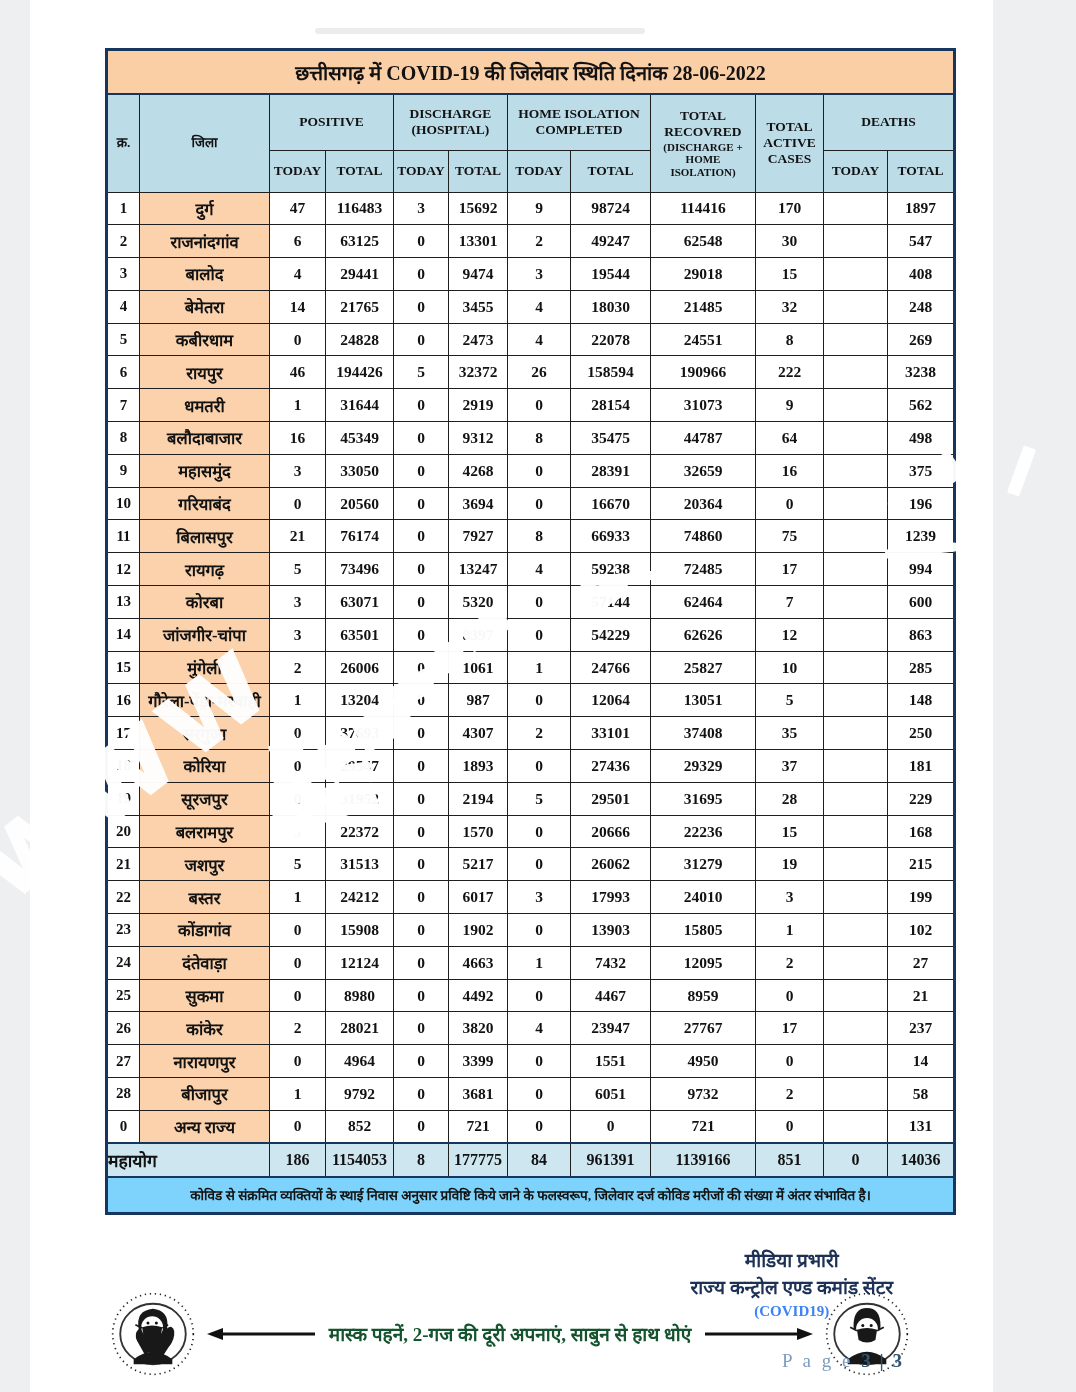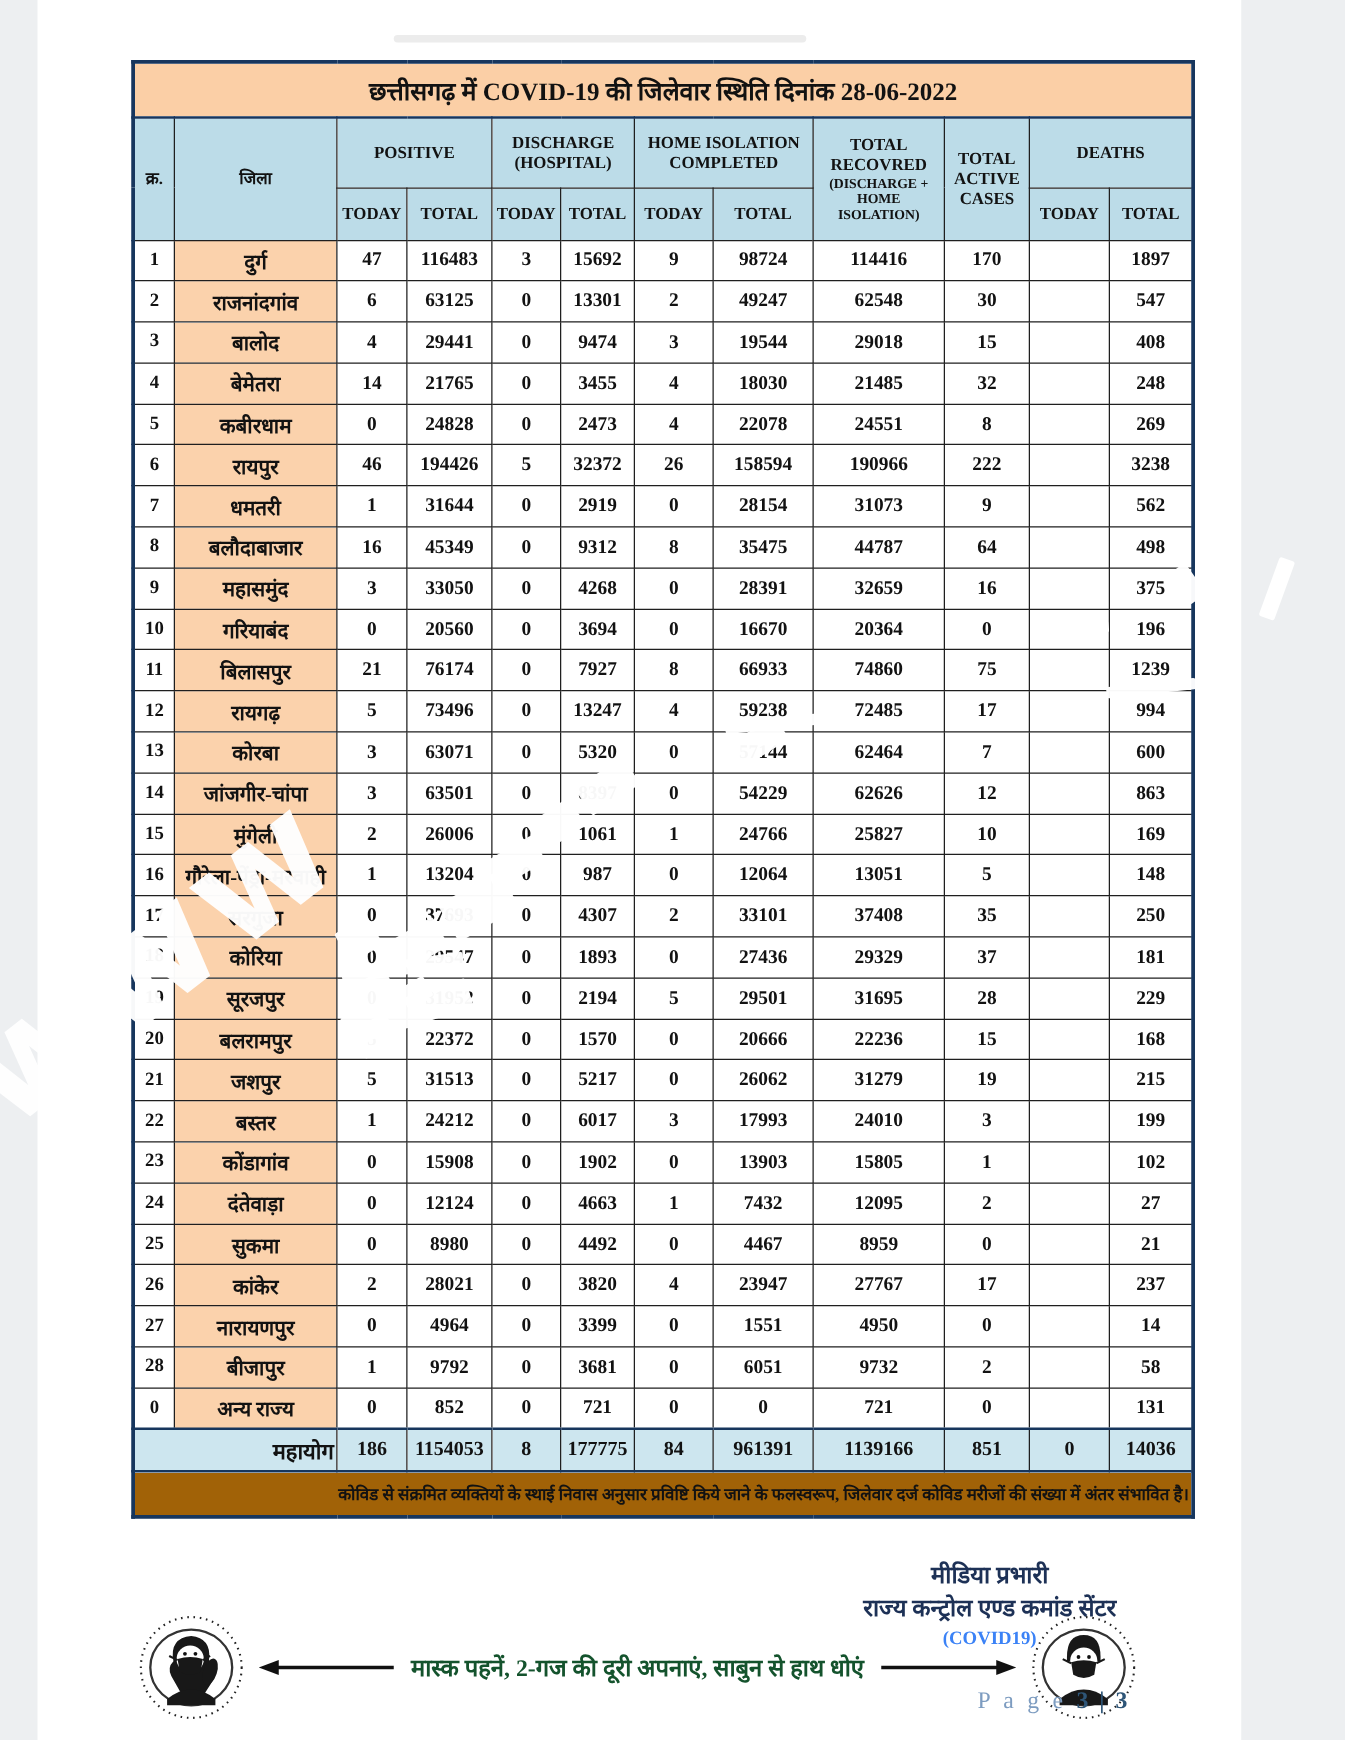--- a/index.html
+++ b/index.html
@@ -23,25 +23,25 @@
   tr.head2{height:42px}
   th .small{font-size:11px;line-height:1.15;display:block;}
   tbody.rows tr{height:32.8px}
   td.c-sn{font-size:15px;font-weight:700;background:#fff;}
   td.c-district{background:var(--peach2,#fbd2ac);text-align:left;padding-left:5px;
     font-size:16.5px;font-weight:700;white-space:nowrap;}
   td.num{font-size:15.5px;font-weight:700;background:#fff;}
   tr.total-row{height:34px}
   tr.total-row td{background:var(--totblue,#cde6ef);font-weight:700;font-size:16px;
     border-top:2.5px solid var(--navy,#17365d);}
-  tr.total-row td.c-district{text-align:right;background:var(--totblue,#cde6ef);
+  tr.total-row td.c-district{text-align:left;background:var(--totblue,#cde6ef);
     font-size:17.5px;padding-left:0;font-family:Liberation Mono, monospace;}
   tr.footnote-row{height:36px}
-  tr.footnote-row td{background:#a16207;font-size:13.5px;font-weight:700;
-    border-top:2.5px solid var(--navy,#17365d);text-align:right;}
+  tr.footnote-row td{background:#7dd3fc;font-size:13.5px;font-weight:700;
+    border-top:2.5px solid var(--navy,#17365d);}
 
   
   .signature{position:absolute;top:1224px;right:100px;text-align:center;
     color:var(--navy2,#1d3156);font-weight:700;line-height:1.4;margin-top:24px;}
   .signature .l1{font-size:19px}
   .signature .l2{font-size:19px}
   .signature .l3{font-size:15px;color:#3b82f6}
   .advisory{position:absolute;left:55px;top:1292px;width:850px;
     display:flex;align-items:center;justify-content:center;gap:12px;}
   .advisory .txt{font-size:19px;font-weight:700;color:#14532d;white-space:nowrap;}
@@ -321,21 +321,21 @@
           <td class="c-district">मुंगेली</td>
           <td class="num">2</td>
           <td class="num">26006</td>
           <td class="num">0</td>
           <td class="num">1061</td>
           <td class="num">1</td>
           <td class="num">24766</td>
           <td class="num">25827</td>
           <td class="num">10</td>
           <td class="num"></td>
-          <td class="num">169</td>
+          <td class="num">285</td>
         </tr>
         <tr>
           <td class="c-sn">16</td>
           <td class="c-district">गौरेला-पेंड्रा-मरवाही</td>
           <td class="num">1</td>
           <td class="num">13204</td>
           <td class="num">0</td>
           <td class="num">987</td>
           <td class="num">0</td>
           <td class="num">12064</td>

